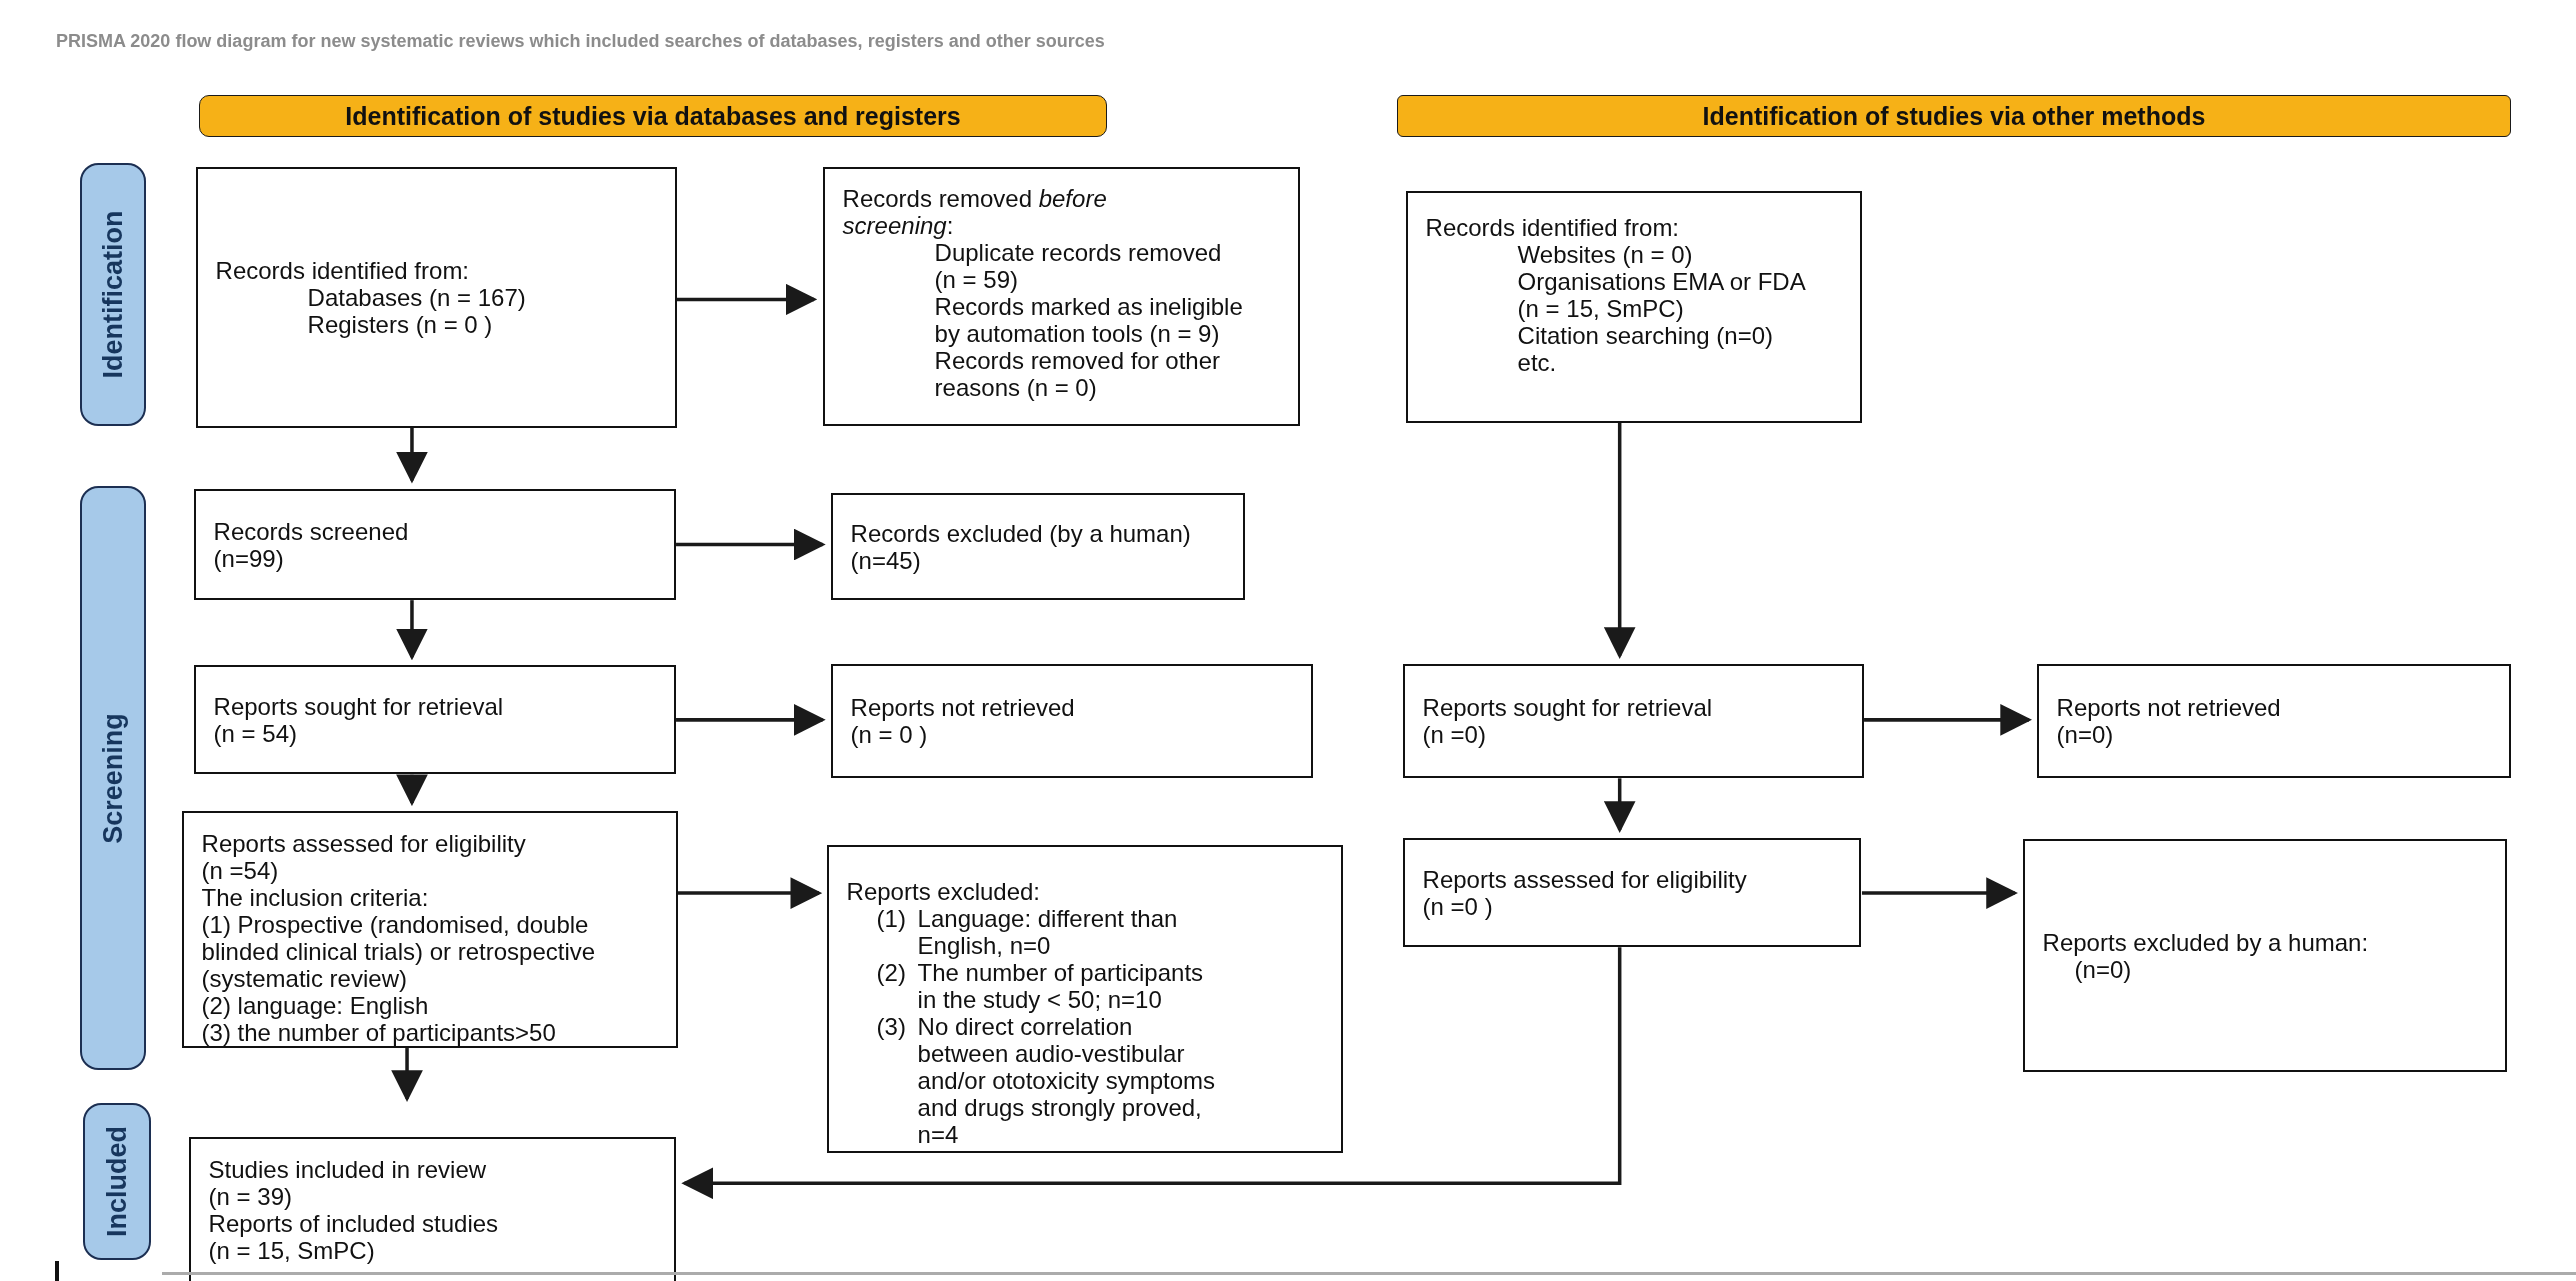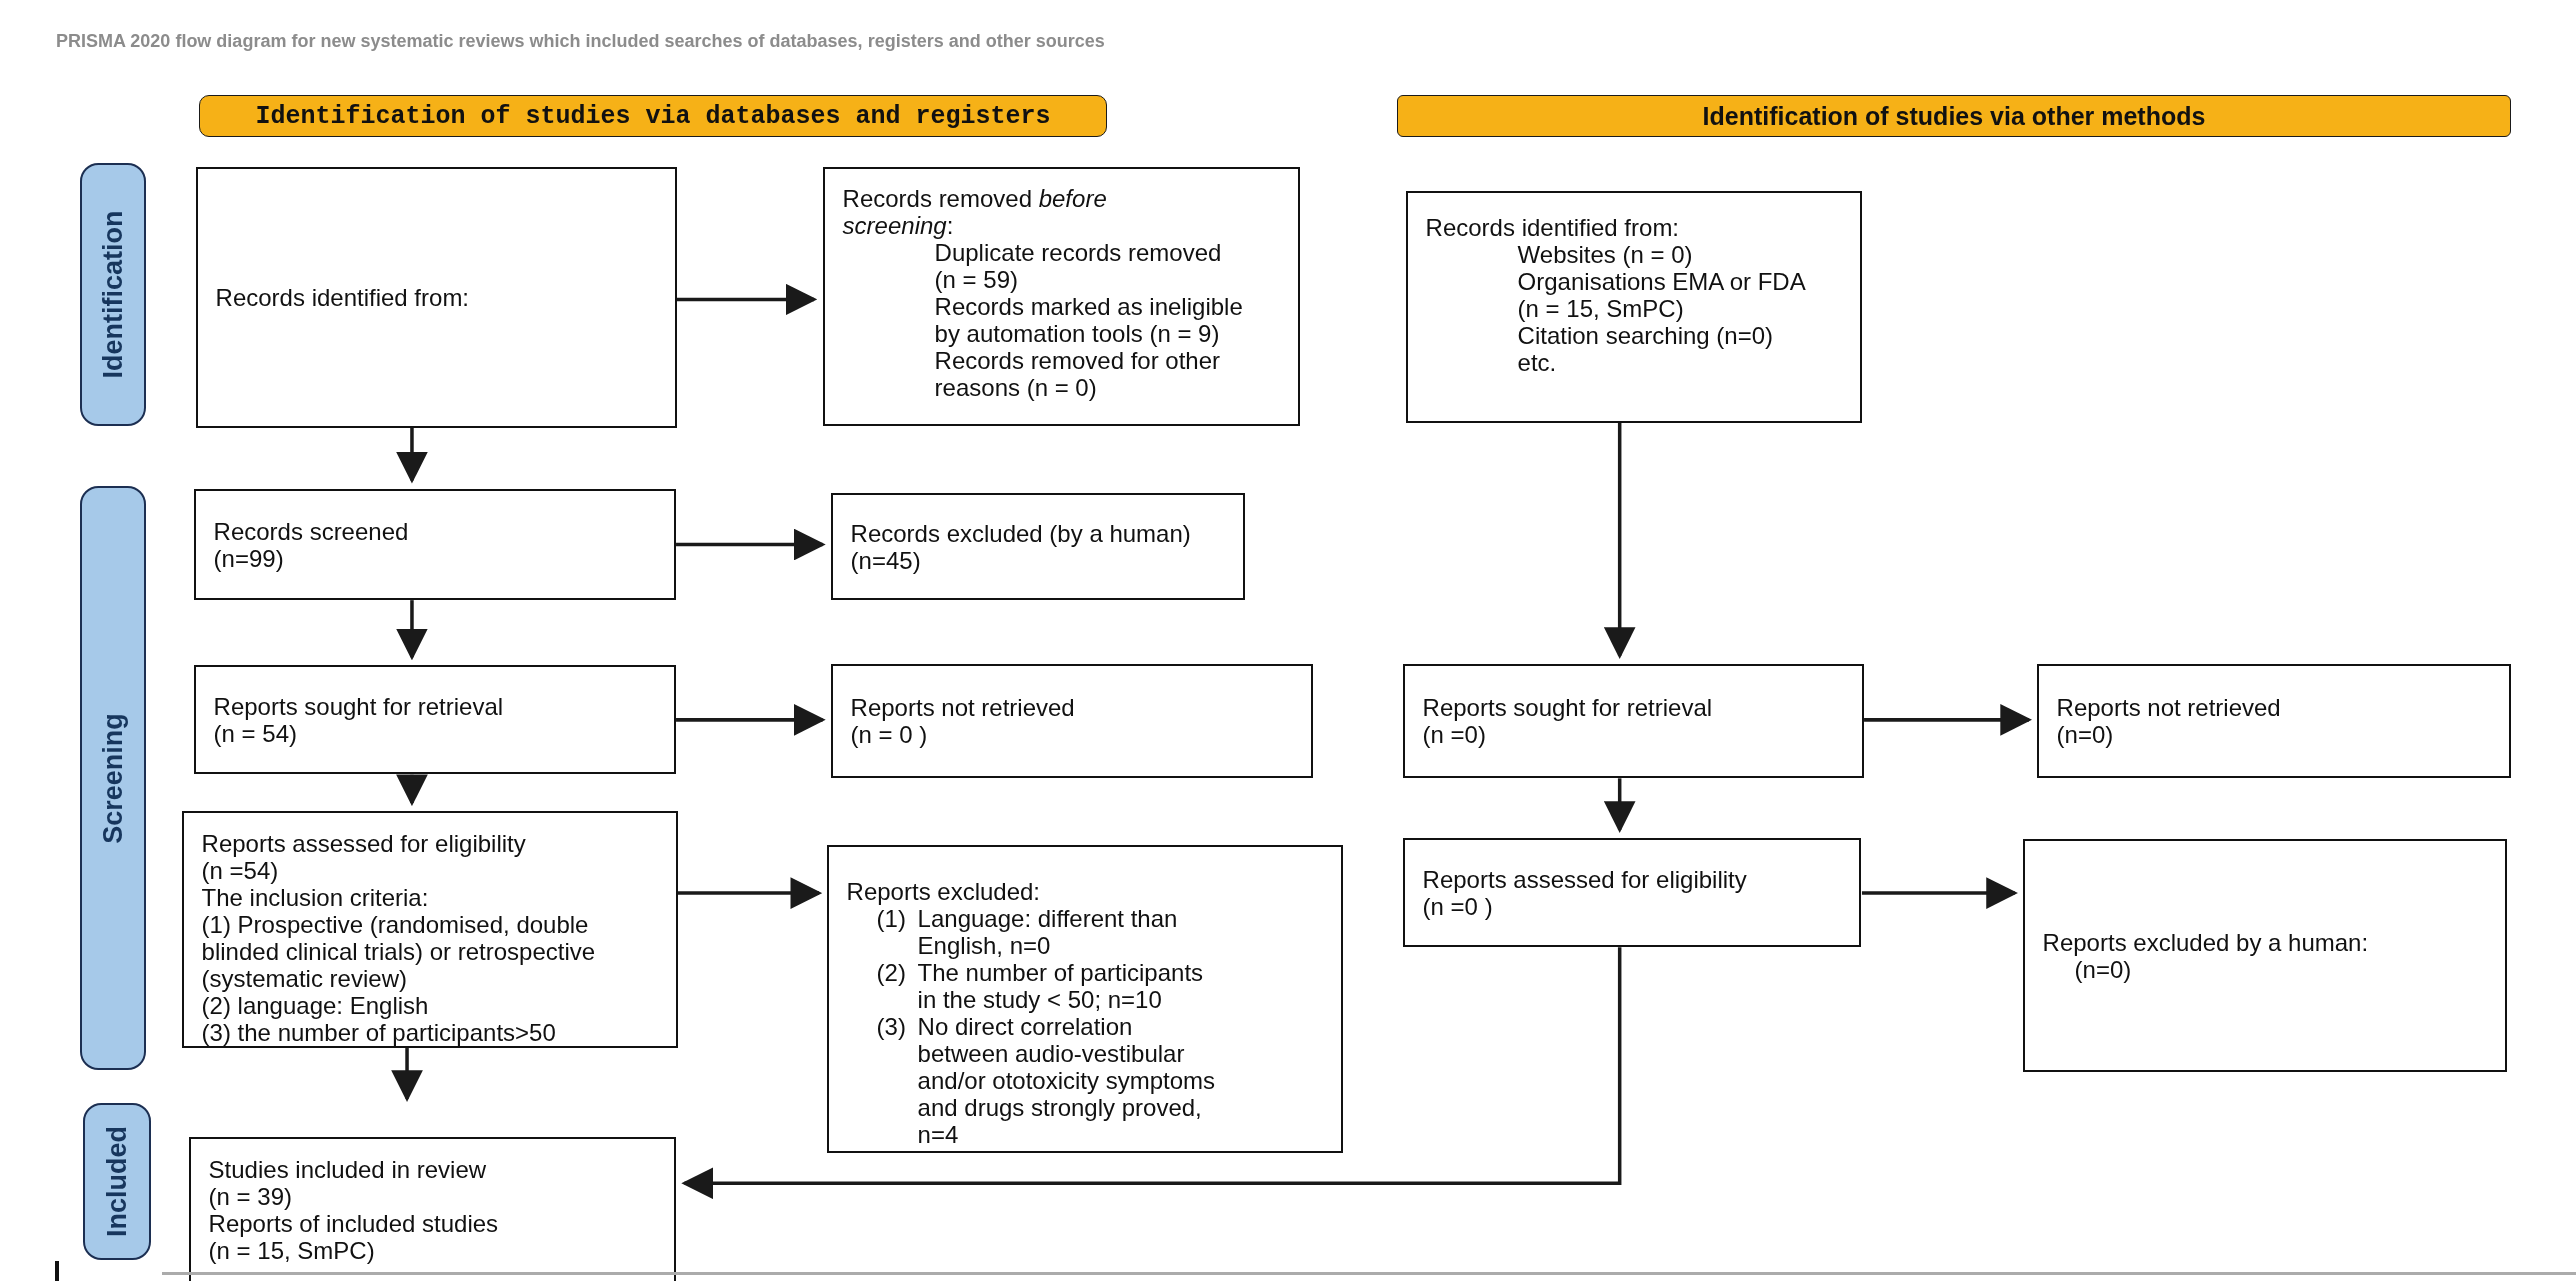--- a/index.html
+++ b/index.html
@@ -20,21 +20,21 @@
     font-size:18px;font-weight:bold;color:var(--c-title);
     letter-spacing:0px;
   }
 
   .banner{
     position:absolute;height:42px;background:var(--c-banner);
     border:1.4px solid #1a1a1a;border-radius:10px;
     display:flex;align-items:center;justify-content:center;
     font-size:25px;font-weight:bold;color:#111;box-sizing:border-box;
   }
-  .banner-db{left:199px;top:95px;width:908px;font-family:Liberation Mono, monospace;}
+  .banner-db{left:199px;top:95px;width:908px;}
   .banner-other{left:1397px;top:95px;width:1114px;border-radius:6px;}
 
   .stage{
     position:absolute;background:var(--c-stage-fill);
     border:2.8px solid var(--c-stage-border);border-radius:18.3px;
     display:flex;align-items:center;justify-content:center;box-sizing:border-box;
   }
   .stage span{
     transform:rotate(-90deg);white-space:nowrap;
     font-size:27px;font-weight:bold;color:#17365D;
@@ -130,20 +130,22 @@
       <line x1="2300" y1="600" x2="2300" y2="931" marker-end="url(#ah)"></line>
       <line x1="2647" y1="1022" x2="2881" y2="1022" marker-end="url(#ah)"></line>
       <line x1="2300" y1="1105" x2="2300" y2="1178" marker-end="url(#ah)"></line>
       <line x1="2644" y1="1268" x2="2861" y2="1268" marker-end="url(#ah)"></line>
       <path d="M2300,1345 L2300,1680 L972,1680" marker-end="url(#ah)"></path>
     </g>
   </svg>
 
   <div class="box v-center box-db-identified">
     <div class="pre">Records identified from:</div>
+    <div class="sub">Databases (n = 167)
+Registers (n = 0 )</div>
   </div>
 
   <div class="box v-center box-screened">
     <div class="pre">Records screened
 (n=99)</div>
   </div>
 
   <div class="box v-center box-sought-db">
     <div class="pre">Reports sought for retrieval
 (n = 54)</div>

